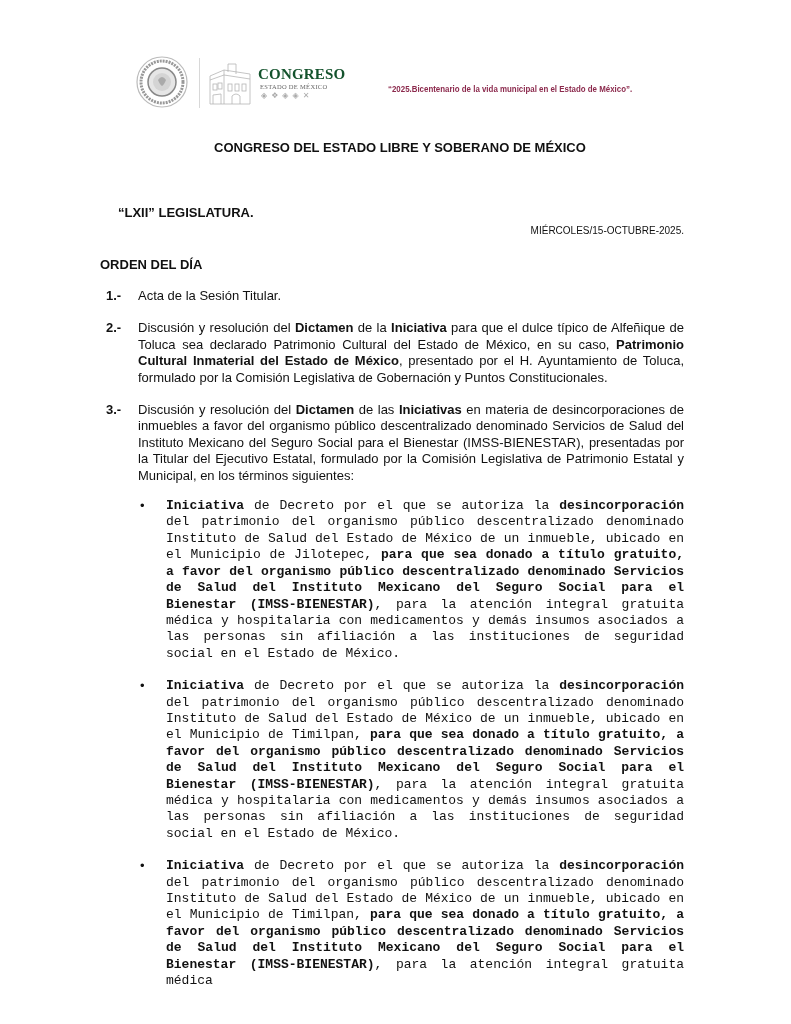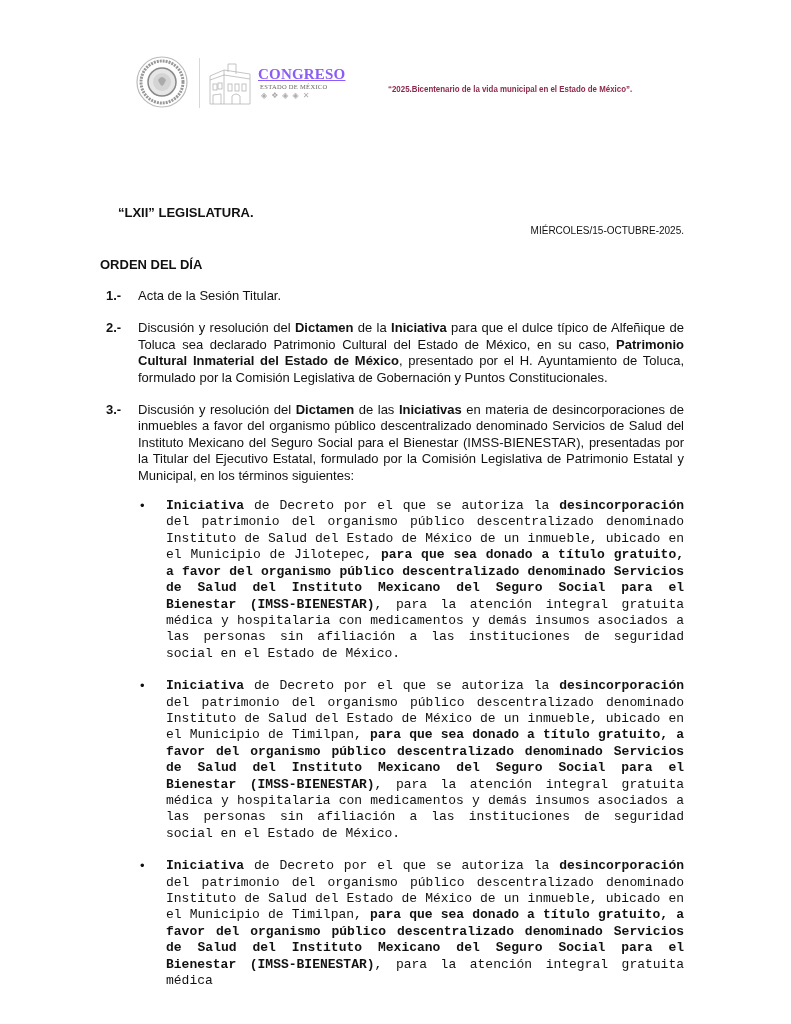--- a/index.html
+++ b/index.html
@@ -3,21 +3,21 @@
 <meta charset="utf-8">
 <style>
   html, body { margin: 0; padding: 0; background: #ffffff; }
   body { width: 791px; height: 1024px; position: relative; overflow: hidden;
          font-family: "Liberation Sans", sans-serif; color: #111; }
   .header { position: absolute; left: 0; top: 0; width: 791px; height: 130px; }
   .seal { position: absolute; left: 136px; top: 56px; width: 52px; height: 52px; }
   .vsep { position: absolute; left: 199px; top: 58px; width: 1px; height: 50px; background: #d8d8d8; }
   .building { position: absolute; left: 206px; top: 60px; width: 48px; height: 48px; }
   .brand { position: absolute; left: 258px; top: 66px; }
-  .brand-name { font-family: "Liberation Serif", serif; font-weight: bold; font-size: 15px; color: #8b5cf6; letter-spacing: 0.2px; line-height: 16px; text-decoration: underline; }
+  .brand-name { font-family: "Liberation Serif", serif; font-weight: bold; font-size: 15px; color: #14532d; letter-spacing: 0.2px; line-height: 16px; }
   .brand-sub { font-family: "Liberation Serif", serif; font-size: 6.5px; color: #666; letter-spacing: 0.3px; margin-left: 2px; line-height: 9px; }
   .brand-icons { margin-left: 3px; display: flex; gap: 4px; font-size: 8px; color: #aaa; line-height: 10px; }
   .motto { position: absolute; left: 388px; top: 84px; font-size: 9.2px; font-weight: bold; color: #8c2a4d; transform: scaleX(0.86); transform-origin: left; white-space: nowrap; }
 
   .title-block { position: absolute; left: 100px; top: 140px; width: 600px; text-align: center; font-weight: bold; font-size: 13px; line-height: 16.5px; }
   .legis { position: absolute; left: 118px; top: 205px; font-weight: bold; font-size: 13px; text-align: right; }
   .date { position: absolute; right: 107px; top: 225px; font-size: 10px; text-align: center; }
   .orden { position: absolute; left: 100px; top: 257px; width: 600px; font-weight: bold; font-size: 13px; }
 
   .body { position: absolute; left: 106px; top: 288px; width: 578px; font-size: 13px; line-height: 16.4px; }
@@ -66,20 +66,21 @@
       <span>❖</span>
       <span>◈</span>
       <span>◈</span>
       <span>✕</span>
     </div>
   </div>
   <div class="motto">“2025.Bicentenario  de  la vida municipal en el Estado de México”.</div>
 </div>
 
 <div class="title-block">
+  <div>CONGRESO DEL ESTADO LIBRE Y SOBERANO DE MÉXICO</div>
 </div>
 
 <div class="legis">“LXII” LEGISLATURA.</div>
 <div class="date">MIÉRCOLES/15-OCTUBRE-2025.</div>
 <div class="orden">ORDEN DEL DÍA</div>
 
 <div class="body" id="agenda">
     <div class="item">
       <div class="num">1.-</div>
       <div class="txt">

